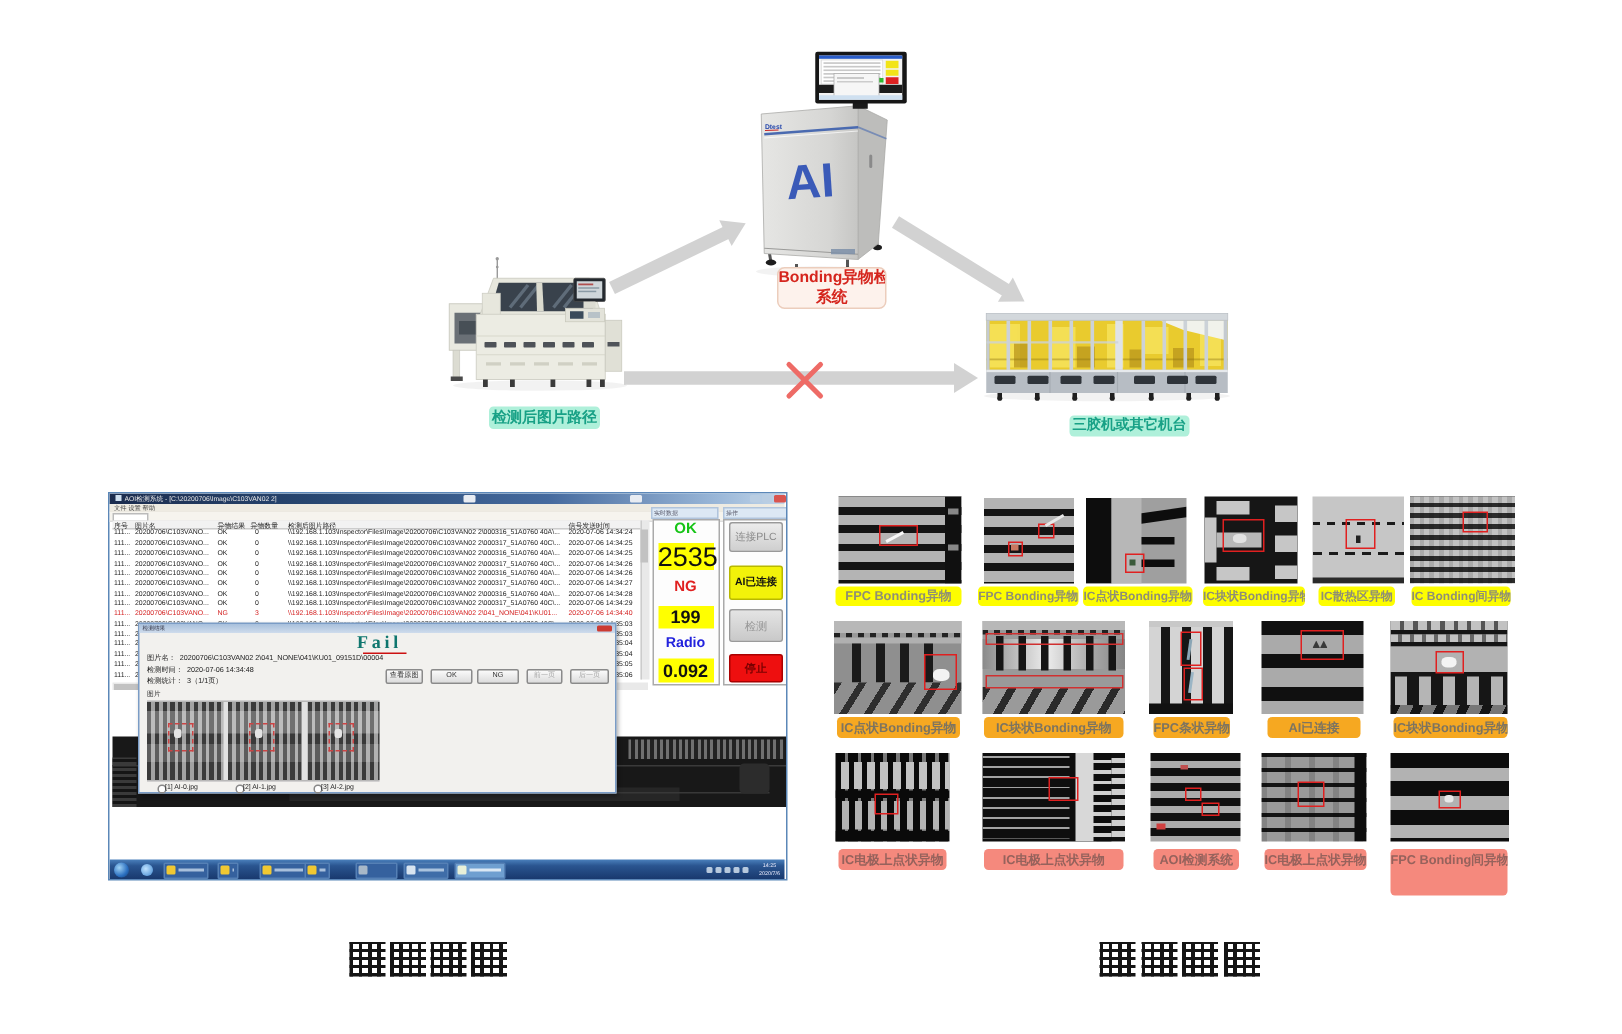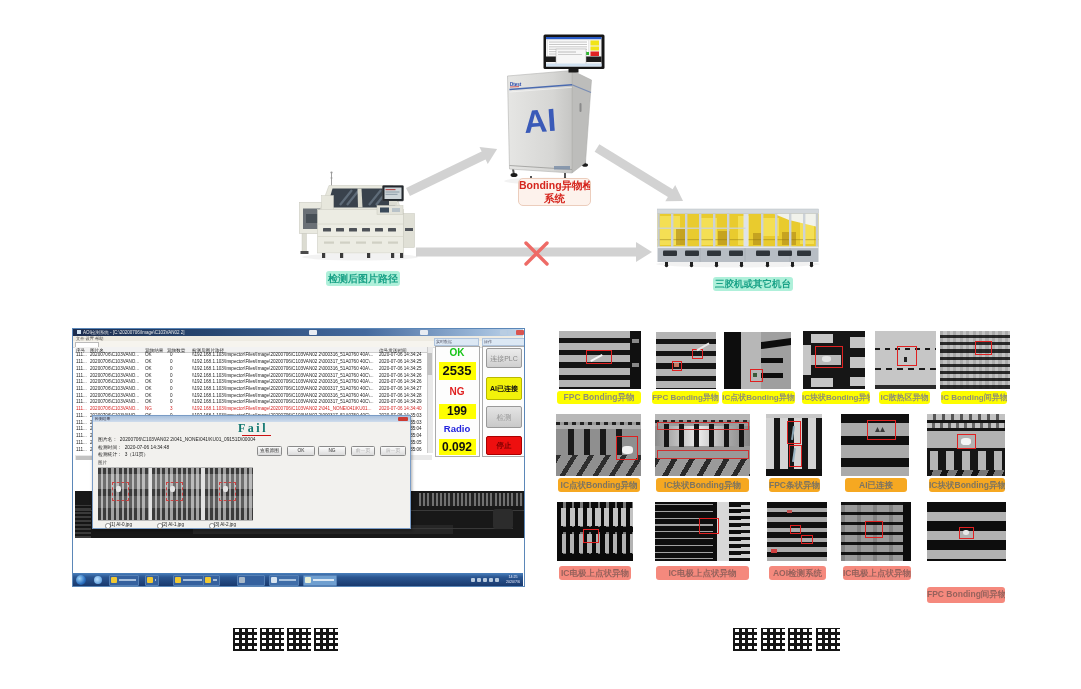--- a/index.html
+++ b/index.html
@@ -355,21 +355,21 @@
         <span class="ab" style="left:117px;width:186px;overflow:hidden">\\192.168.1.103\Inspector\Files\Image\20200706\C103VAN02 2\000316_51A0760 40A\...</span>
         <span class="ab" style="left:304px">2020-07-06 14:35:06</span>
       </div>
       <div class="ab" style="left:353.5px;top:18px;width:5.5px;height:106px;background:#e9e9e9;border-left:0.5px solid #ccc"></div>
       <div class="ab" style="left:354px;top:24px;width:4.5px;height:22px;background:#c2c2c2"></div>
       <div class="ab" style="left:2px;top:126px;width:357px;height:5px;background:#e9e9e9"></div>
       <div class="ab" style="left:3px;top:126.5px;width:70px;height:4px;background:#c2c2c2"></div>
       <div class="ab" style="left:361.5px;top:17px;width:45px;height:111px;background:#fdfdfd;border:0.8px solid #aaa;box-sizing:border-box"></div>
       <div class="ab" style="left:409px;top:17px;width:44px;height:111px;background:#fdfdfd;border:0.8px solid #aaa;box-sizing:border-box"></div>
       <div class="ab" style="left:364px;top:18px;width:40px;height:12px;color:#17c417;font-weight:bold;font-size:10px;line-height:12px;text-align:center">OK</div>
-      <div class="ab" style="left:365.5px;top:32.5px;width:37px;height:18px;background:#ffff00;color:#111;font-weight:bold;font-size:13px;line-height:18px;text-align:center">2535</div>
+      <div class="ab" style="left:365.5px;top:32.5px;width:37px;height:18px;background:#ffff00;color:#111;font-weight:normal;font-size:18px;line-height:18px;text-align:center">2535</div>
       <div class="ab" style="left:364px;top:56.5px;width:40px;height:12px;color:#e02020;font-weight:bold;font-size:10px;line-height:12px;text-align:center">NG</div>
       <div class="ab" style="left:365.5px;top:74.5px;width:37px;height:15px;background:#ffff00;color:#111;font-weight:bold;font-size:12px;line-height:15px;text-align:center">199</div>
       <div class="ab" style="left:364px;top:94px;width:40px;height:11px;color:#2222dd;font-weight:bold;font-size:9.5px;line-height:11px;text-align:center">Radio</div>
       <div class="ab" style="left:365.5px;top:109.5px;width:37px;height:16px;background:#ffff00;color:#111;font-weight:bold;font-size:12px;line-height:16px;text-align:center">0.092</div>
       <div style="position:absolute;left:413px;width:36px;box-sizing:border-box;text-align:center;border-radius:2px;top:19px;height:20px;background:linear-gradient(#ececec,#cfcfcf);border:0.8px solid #999;color:#8a8a8a;font-size:7px;line-height:19px">连接PLC</div>
       <div style="position:absolute;left:413px;width:36px;box-sizing:border-box;text-align:center;border-radius:2px;top:48px;height:23px;background:#f2f20a;border:0.8px solid #b8b800;color:#111;font-weight:bold;font-size:7px;line-height:22px">AI已连接</div>
       <div style="position:absolute;left:413px;width:36px;box-sizing:border-box;text-align:center;border-radius:2px;top:77px;height:22px;background:linear-gradient(#e4e4e4,#c9c9c9);border:0.8px solid #999;color:#979797;font-size:7.5px;line-height:21px">检测</div>
       <div style="position:absolute;left:413px;width:36px;box-sizing:border-box;text-align:center;border-radius:2px;top:107px;height:19px;background:#ee0f0f;border:0.8px solid #a00;color:#7a0000;font-weight:bold;font-size:7.5px;line-height:18px">停止</div>
       <div class="ab" style="left:2px;top:162px;width:449px;height:47px;background:#181818"></div>
       <div class="ab" style="left:346px;top:163.5px;width:104px;height:13px;background:repeating-linear-gradient(90deg,#707070 0 2px,#222 2px 4.2px)"></div>
@@ -579,21 +579,21 @@
     <div class="lbl" style="left:941px;top:391px;width:66px;height:13px;background:#fdfd00;color:#8f8f74;font-size:8px;line-height:13px">IC Bonding间异物</div>
     <div class="lbl" style="left:558px;top:478px;width:82px;height:14px;background:#f6a821;color:#7d7460;font-size:8.5px;line-height:14px">IC点状Bonding异物</div>
     <div class="lbl" style="left:656px;top:478px;width:93px;height:14px;background:#f6a821;color:#7d7460;font-size:8.5px;line-height:14px">IC块状Bonding异物</div>
     <div class="lbl" style="left:769px;top:478px;width:51px;height:14px;background:#f6a821;color:#7d7460;font-size:8.5px;line-height:14px">FPC条状异物</div>
     <div class="lbl" style="left:845px;top:478px;width:62px;height:14px;background:#f6a821;color:#7d7460;font-size:8.5px;line-height:14px">AI已连接</div>
     <div class="lbl" style="left:929px;top:478px;width:76px;height:14px;background:#f6a821;color:#7d7460;font-size:8.5px;line-height:14px">IC块状Bonding异物</div>
     <div class="lbl" style="left:559px;top:566px;width:72px;height:14px;background:#f5897d;color:#96625c;font-size:8.5px;line-height:14px">IC电极上点状异物</div>
     <div class="lbl" style="left:656px;top:566px;width:93px;height:14px;background:#f5897d;color:#96625c;font-size:8.5px;line-height:14px">IC电极上点状异物</div>
     <div class="lbl" style="left:769px;top:566px;width:57px;height:14px;background:#f5897d;color:#96625c;font-size:8.5px;line-height:14px">AOI检测系统</div>
     <div class="lbl" style="left:843px;top:566px;width:68px;height:14px;background:#f5897d;color:#96625c;font-size:8.5px;line-height:14px">IC电极上点状异物</div>
-    <div class="lbl" style="left:927px;top:587px;width:78px;height:16px;background:#f5897d;color:#96625c;font-size:8.5px;line-height:14px">FPC Bonding间异物</div>
+    <div class="lbl" style="left:927px;top:566px;width:78px;height:31px;background:#f5897d;color:#96625c;font-size:8.5px;line-height:14px">FPC Bonding间异物</div>
 <div class="ab" style="left:233px;top:628px;width:24px;height:23px;background:repeating-linear-gradient(0deg,#151515 0 2.4px,rgba(0,0,0,0) 2.4px 5.4px),repeating-linear-gradient(90deg,#151515 0 2.4px,rgba(0,0,0,0) 2.4px 6.2px);"></div>
 <div class="ab" style="left:260px;top:628px;width:24px;height:23px;background:repeating-linear-gradient(0deg,#151515 0 2.4px,rgba(0,0,0,0) 2.4px 5.4px),repeating-linear-gradient(90deg,#151515 0 2.4px,rgba(0,0,0,0) 2.4px 6.2px);"></div>
 <div class="ab" style="left:287px;top:628px;width:24px;height:23px;background:repeating-linear-gradient(0deg,#151515 0 2.4px,rgba(0,0,0,0) 2.4px 5.4px),repeating-linear-gradient(90deg,#151515 0 2.4px,rgba(0,0,0,0) 2.4px 6.2px);"></div>
 <div class="ab" style="left:314px;top:628px;width:24px;height:23px;background:repeating-linear-gradient(0deg,#151515 0 2.4px,rgba(0,0,0,0) 2.4px 5.4px),repeating-linear-gradient(90deg,#151515 0 2.4px,rgba(0,0,0,0) 2.4px 6.2px);"></div>
 <div class="ab" style="left:733px;top:628px;width:24px;height:23px;background:repeating-linear-gradient(0deg,#151515 0 2.4px,rgba(0,0,0,0) 2.4px 5.4px),repeating-linear-gradient(90deg,#151515 0 2.4px,rgba(0,0,0,0) 2.4px 6.2px);"></div>
 <div class="ab" style="left:760.5px;top:628px;width:24px;height:23px;background:repeating-linear-gradient(0deg,#151515 0 2.4px,rgba(0,0,0,0) 2.4px 5.4px),repeating-linear-gradient(90deg,#151515 0 2.4px,rgba(0,0,0,0) 2.4px 6.2px);"></div>
 <div class="ab" style="left:788px;top:628px;width:24px;height:23px;background:repeating-linear-gradient(0deg,#151515 0 2.4px,rgba(0,0,0,0) 2.4px 5.4px),repeating-linear-gradient(90deg,#151515 0 2.4px,rgba(0,0,0,0) 2.4px 6.2px);"></div>
 <div class="ab" style="left:815.5px;top:628px;width:24px;height:23px;background:repeating-linear-gradient(0deg,#151515 0 2.4px,rgba(0,0,0,0) 2.4px 5.4px),repeating-linear-gradient(90deg,#151515 0 2.4px,rgba(0,0,0,0) 2.4px 6.2px);"></div>
 </div>
 </body></html>

